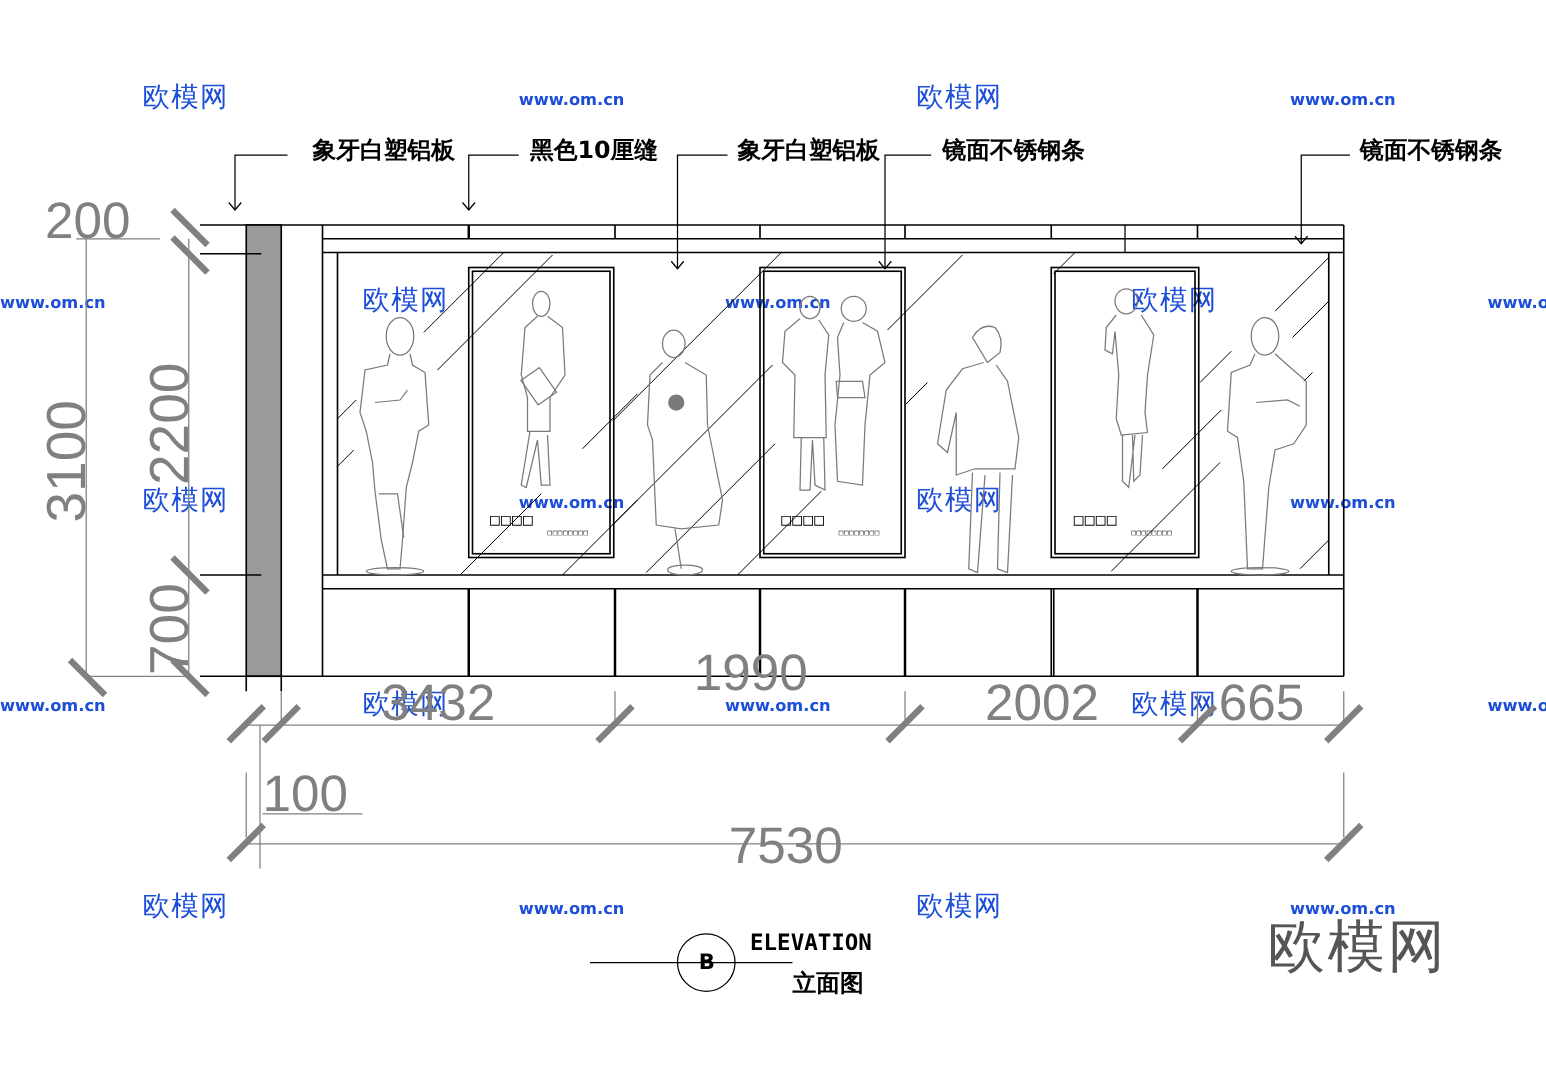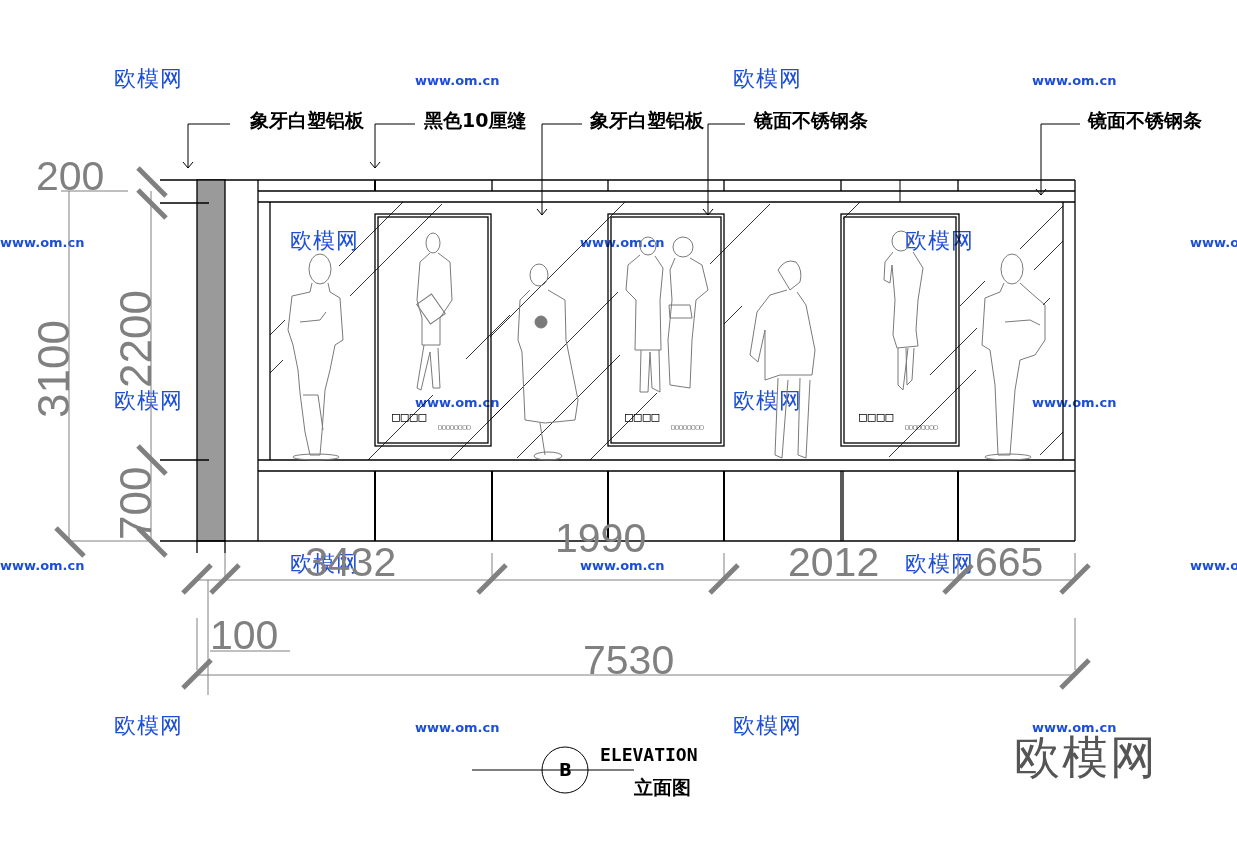--- a/index.html
+++ b/index.html
@@ -265,22 +265,22 @@
   <span class="poster-sub" style="left:905px;top:424px">□□□□□□□□</span>
 </div>
 
 <div>
   <span class="dim-text dim-h" style="left:36px;top:156px">200</span>
   <span class="dim-text dim-v" style="left:32px;top:418px">3100</span>
   <span class="dim-text dim-v" style="left:114px;top:388px">2200</span>
   <span class="dim-text dim-v" style="left:114px;top:540px">700</span>
   <span class="dim-text dim-h" style="left:305px;top:542px">3432</span>
   <span class="dim-text dim-h" style="left:555px;top:518px">1990</span>
-  <span class="dim-text dim-h" style="left:788px;top:542px">2012</span>
+  <span class="dim-text dim-h" style="left:788px;top:542px">2002</span>
   <span class="dim-text dim-h" style="left:975px;top:542px">665</span>
   <span class="dim-text dim-h" style="left:210px;top:615px">100</span>
-  <span class="dim-text dim-h" style="left:583px;top:640px">7530</span>
+  <span class="dim-text dim-h" style="left:583px;top:656px">7530</span>
 </div>
 
 <span class="elev-letter">B</span>
 <span class="elev-title">ELEVATION</span>
 <span class="elev-sub">立面图</span>
 <span class="brand-mark">欧模网</span>
 
 </body></html>

